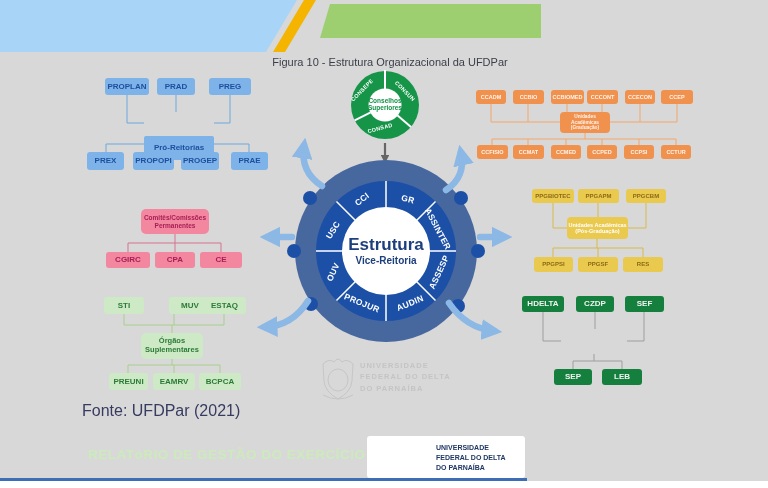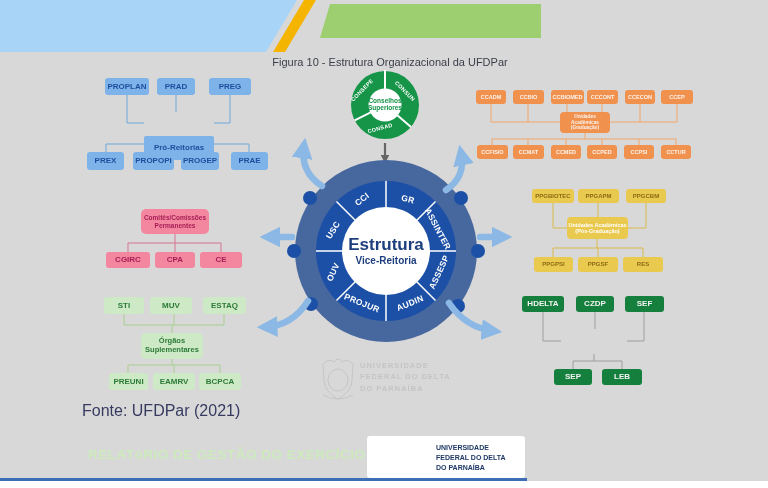--- a/index.html
+++ b/index.html
@@ -200,21 +200,21 @@
   <div class="box c-orange" style="left:624px;top:145px;width:30px;height:14px">CCPSI</div>
   <div class="box c-orange" style="left:661px;top:145px;width:30px;height:14px">CCTUR</div>
 
   <div class="box c-pink parent" style="left:141px;top:209px;width:68px;height:25px">Comitês/Comissões
 Permanentes</div>
   <div class="box c-pink" style="left:106px;top:252px;width:44px;height:16px">CGIRC</div>
   <div class="box c-pink" style="left:155px;top:252px;width:40px;height:16px">CPA</div>
   <div class="box c-pink" style="left:200px;top:252px;width:42px;height:16px">CE</div>
 
   <div class="box c-green" style="left:104px;top:297px;width:40px;height:17px">STI</div>
-  <div class="box c-green" style="left:150px;top:297px;width:42px;height:17px">MUV</div>
+  <div class="box c-green" style="left:169px;top:297px;width:42px;height:17px">MUV</div>
   <div class="box c-green" style="left:203px;top:297px;width:43px;height:17px">ESTAQ</div>
   <div class="box c-green parent" style="left:141px;top:333px;width:62px;height:26px">Órgãos
 Suplementares</div>
   <div class="box c-green" style="left:109px;top:373px;width:39px;height:17px">PREUNI</div>
   <div class="box c-green" style="left:153px;top:373px;width:42px;height:17px">EAMRV</div>
   <div class="box c-green" style="left:199px;top:373px;width:42px;height:17px">BCPCA</div>
 
   <div class="box c-yellow" style="left:532px;top:189px;width:42px;height:14px">PPGBIOTEC</div>
   <div class="box c-yellow" style="left:578px;top:189px;width:41px;height:14px">PPGAPM</div>
   <div class="box c-yellow" style="left:626px;top:189px;width:40px;height:14px">PPGCBM</div>

